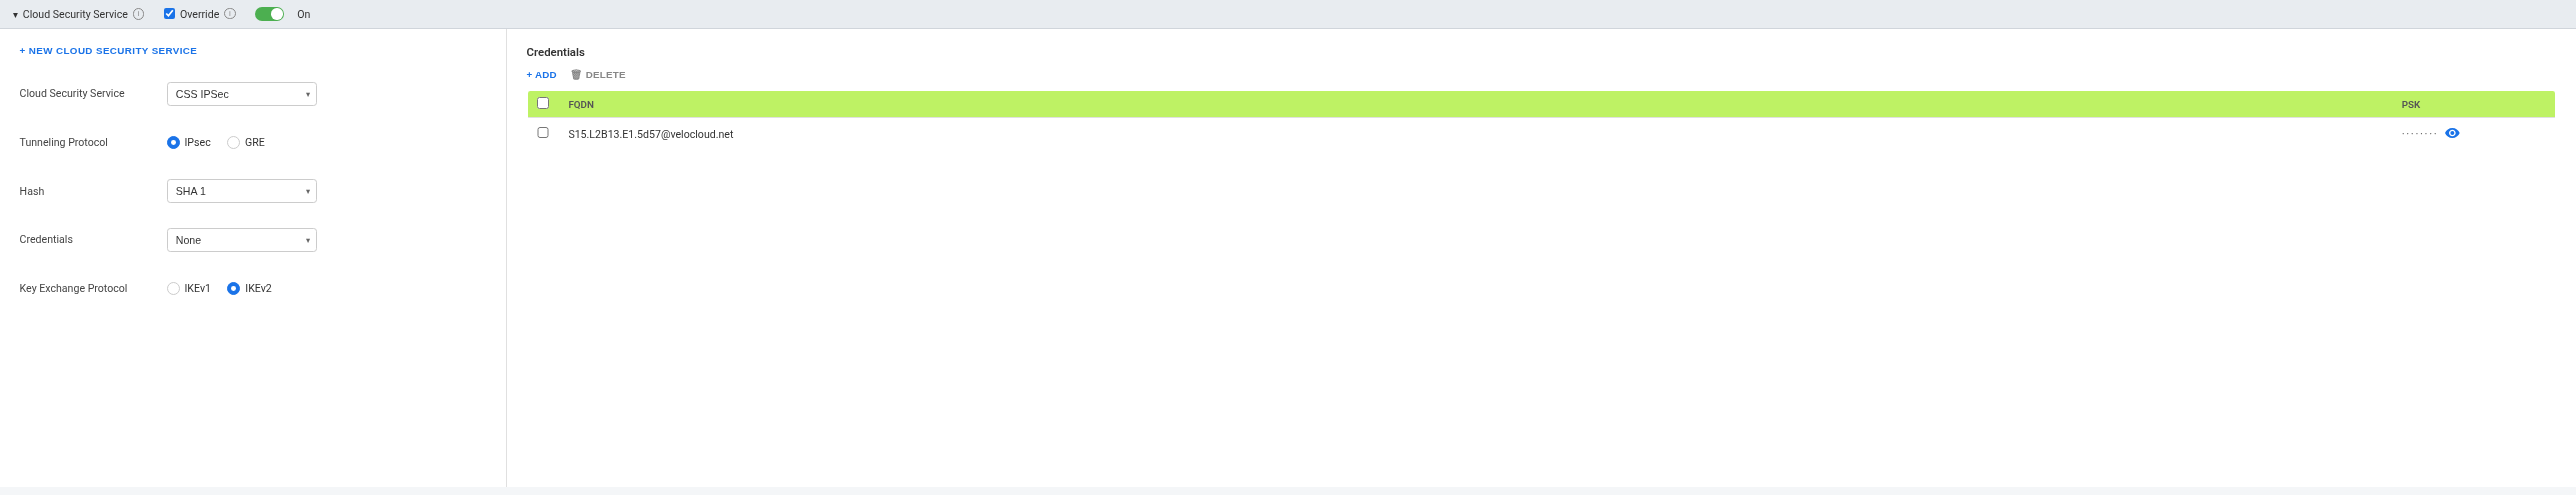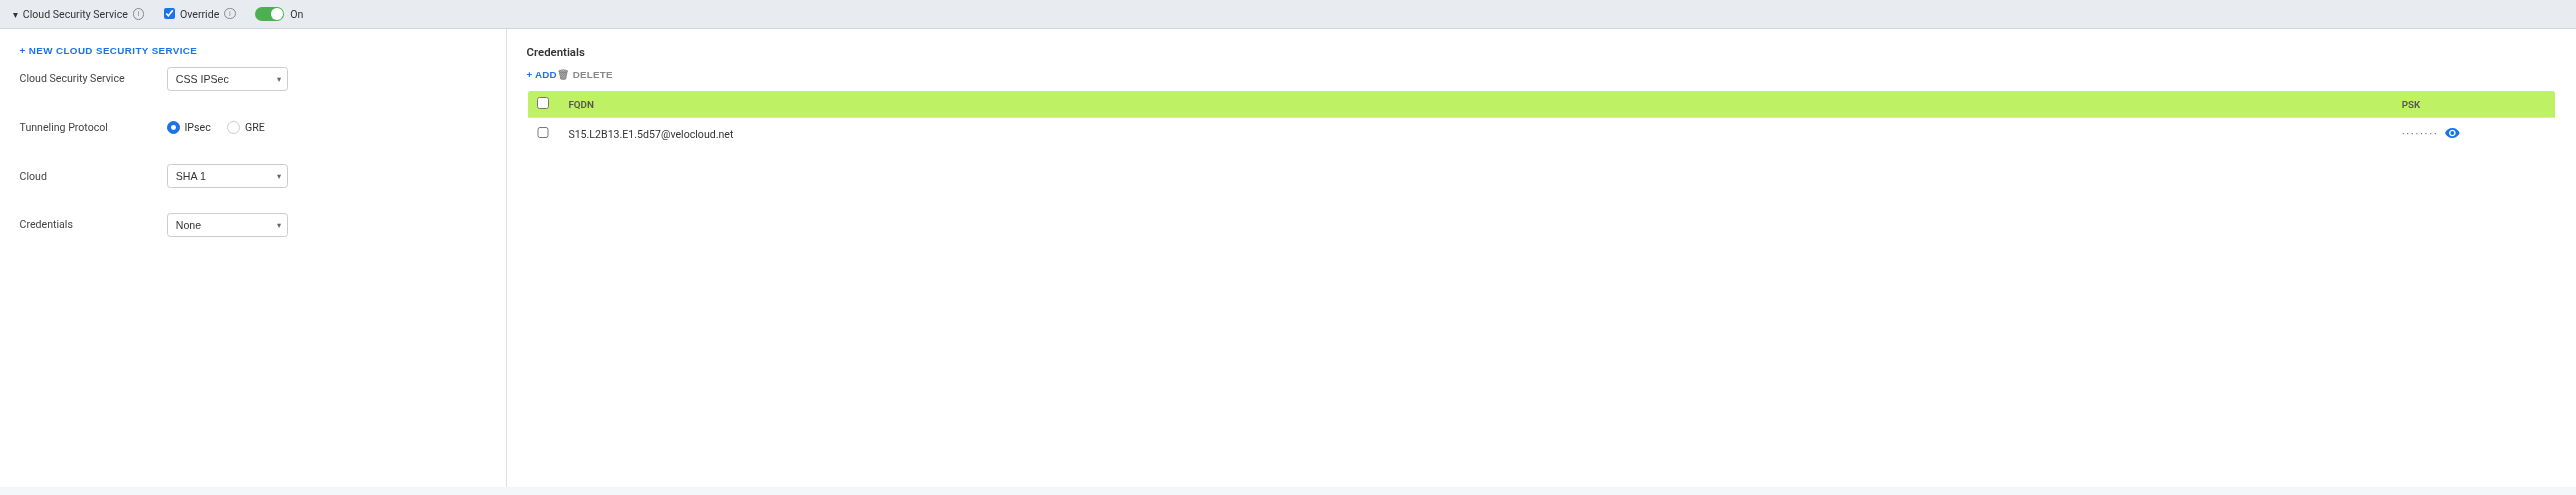--- a/index.html
+++ b/index.html
@@ -36,21 +36,21 @@
 
     .header-bar .override-section input[type="checkbox"] {
       accent-color: #1a73e8;
       width: 11.4px;
       height: 11.4px;
     }
 
     .toggle-switch {
       display: flex;
       align-items: center;
-      gap: 6px;
+      gap: 13px;
     }
 
     .toggle-track {
       width: 29px;
       height: 14.7px;
       background: #4caf50;
       border-radius: 7.4px;
       position: relative;
       cursor: pointer;
     }
@@ -99,21 +99,21 @@
     .new-service-btn {
       display: flex;
       align-items: center;
       gap: 4.9px;
       color: #1a73e8;
       font-size: 9.8px;
       font-weight: 600;
       letter-spacing: 0.4px;
       text-transform: uppercase;
       cursor: pointer;
-      margin-bottom: 8px;
+      margin-bottom: 23px;
       border: none;
       background: none;
       padding: 0;
     }
 
     .form-row {
       display: flex;
       align-items: center;
       margin-bottom: 19.6px;
       min-height: 29px;
@@ -126,21 +126,21 @@
       flex-shrink: 0;
     }
 
     .form-control {
       flex: 1;
     }
 
     .select-wrapper {
       position: relative;
       display: inline-block;
-      width: 121px;
+      width: 150px;
     }
 
     .select-wrapper select {
       width: 100%;
       appearance: none;
       border: 0.8px solid #ccc;
       border-radius: 3.3px;
       padding: 4.9px 23px 4.9px 8.2px;
       font-size: 10.6px;
       color: #333;
@@ -204,20 +204,21 @@
     .credentials-title {
       font-size: 11.4px;
       font-weight: 600;
       color: #333;
       margin-bottom: 9.8px;
     }
 
     .credentials-actions {
       display: flex;
       align-items: center;
+      gap: 13px;
       margin-bottom: 9.8px;
     }
 
     .action-btn {
       display: flex;
       align-items: center;
       gap: 3.3px;
       color: #1a73e8;
       font-size: 9.8px;
       font-weight: 600;
@@ -356,21 +357,21 @@
           </label>
           <label class="radio-option">
             <div class="radio-dot"></div>
             <span class="radio-label">GRE</span>
           </label>
         </div>
       </div>
     </div>
 
     <div class="form-row">
-      <div class="form-label">Cloud</div>
+      <div class="form-label">Hash</div>
       <div class="form-control">
         <div class="select-wrapper">
           <select>
             <option>SHA 1</option>
             <option>SHA 256</option>
             <option>MD5</option>
           </select>
           <span class="select-arrow">▾</span>
         </div>
       </div>
@@ -383,20 +384,37 @@
           <select>
             <option>None</option>
             <option>AES 128</option>
             <option>AES 256</option>
           </select>
           <span class="select-arrow">▾</span>
         </div>
       </div>
     </div>
 
+    <div class="form-row">
+      <div class="form-label">Key Exchange Protocol</div>
+      <div class="form-control">
+        <div class="radio-group">
+          <label class="radio-option">
+            <div class="radio-dot"></div>
+            <span class="radio-label">IKEv1</span>
+          </label>
+          <label class="radio-option">
+            <div class="radio-dot checked">
+              <span></span>
+            </div>
+            <span class="radio-label">IKEv2</span>
+          </label>
+        </div>
+      </div>
+    </div>
 
   </div>
 
   <div class="right-panel">
 
     <div class="credentials-title">Credentials</div>
 
     <div class="credentials-actions">
       <button class="action-btn">+ ADD</button>
       <button class="action-btn delete">

